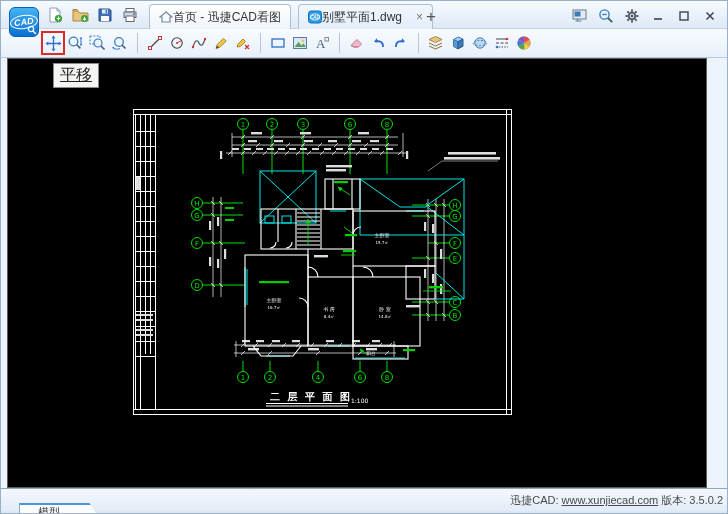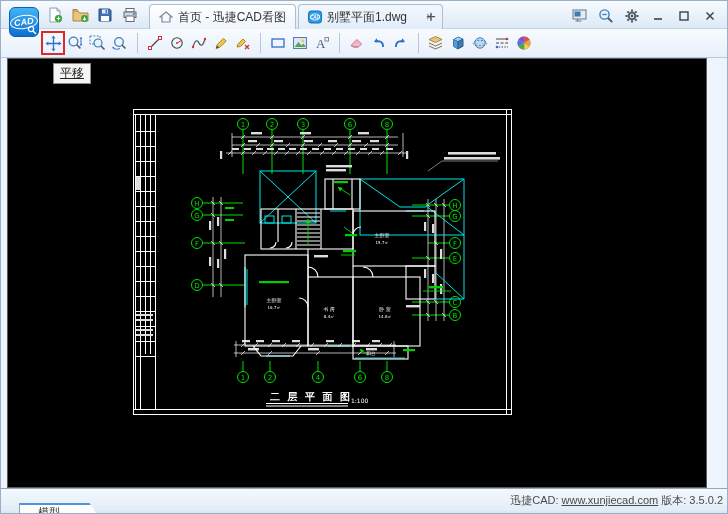--- a/index.html
+++ b/index.html
@@ -12,40 +12,40 @@
   #logo { position:absolute; left:8px; top:6px; width:30px; height:30px; z-index:30;
     background:linear-gradient(#45b4f2,#0a6fd0); border-radius:6px; border:1px solid #0861b8;
     display:flex; align-items:center; justify-content:center; }
   #logo .cadtxt { color:#fff; font-size:9px; font-weight:bold; font-style:italic;
     border:1px solid #fff; border-radius:50%; padding:1px 3px; transform:rotate(-8deg); }
   #logo svg { position:absolute; right:1px; bottom:1px; }
   .qrow { position:absolute; left:45px; top:5px; display:flex; gap:7px; }
   .qi { width:18px; height:18px; display:flex; align-items:center; justify-content:center; }
 
   
-  .tab { position:absolute; top:3px; height:25px; display:flex; align-items:center; gap:5px;
+  .tab { position:absolute; top:3px; height:25px; display:flex; align-items:center; 
     padding:8px 9px; border:1px solid #aebfd2; border-bottom:none; border-radius:4px 4px 0 0;
     font-size:12px; color:#333; background:linear-gradient(#ffffff,#eef4fb); }
   #tab-home { left:148px; }
   #tab-doc  { left:297px; background:linear-gradient(#f2f7fd,#e2edf9); }
   .tab .close { margin-left:14px; color:#777; font-size:12px; cursor:pointer; }
   #newtab { position:absolute; left:420px; top:6px; font-size:17px; color:#555; width:20px; text-align:center; }
 
   .trow { position:absolute; right:11px; top:6px; display:flex; gap:9px; align-items:center; }
   .tri { width:17px; height:17px; display:flex; align-items:center; justify-content:center; }
 
   
   #toolbar { position:absolute; left:0; top:28px; width:728px; height:29px;
     background:linear-gradient(#f8fbfe,#e7f0fa); border-bottom:1px solid #b9c9da;
     display:flex; align-items:center; padding-left:42px; }
   .ti { width:21px; height:23px; display:flex; align-items:center; justify-content:center; margin-right:1px; }
   .sep { width:1px; height:20px; background:#b9c6d6; margin:0 6px; }
   #panbox { position:absolute; left:40px; top:30px; width:24px; height:24px; border:2px solid #e02a2a; z-index:40; pointer-events:none; }
   #tooltip { position:absolute; left:52px; top:62px; background:#f4f4f2; border:1px solid #8a8a8a;
-    box-shadow:2px 2px 3px rgba(0,0,0,.35); font-size:12px; color:#222; padding:1px 6px; z-index:50;text-decoration:underline; }
+    box-shadow:2px 2px 3px rgba(0,0,0,.35); font-size:16px; color:#222; padding:1px 6px; z-index:50;text-decoration:underline; }
 
   
   #canvaswrap { position:absolute; left:0; top:57px; width:728px; height:430px; background:#eef4fb; }
   #canvas { position:absolute; left:6px; top:0; width:700px; height:430px; background:#000; border:1px solid #5a5a5a; }
   #canvas svg { display:block; }
 
   
   #statusbar { position:absolute; left:0; top:487px; width:728px; height:23px;
     background:linear-gradient(#f3f8fd,#e2ecf7); border-top:1px solid #8fa6bd; font-size:11px; color:#444; }
   #modeltab { position:absolute; left:18px; top:14px; width:82px; height:18px; background:#fdfdfe;

